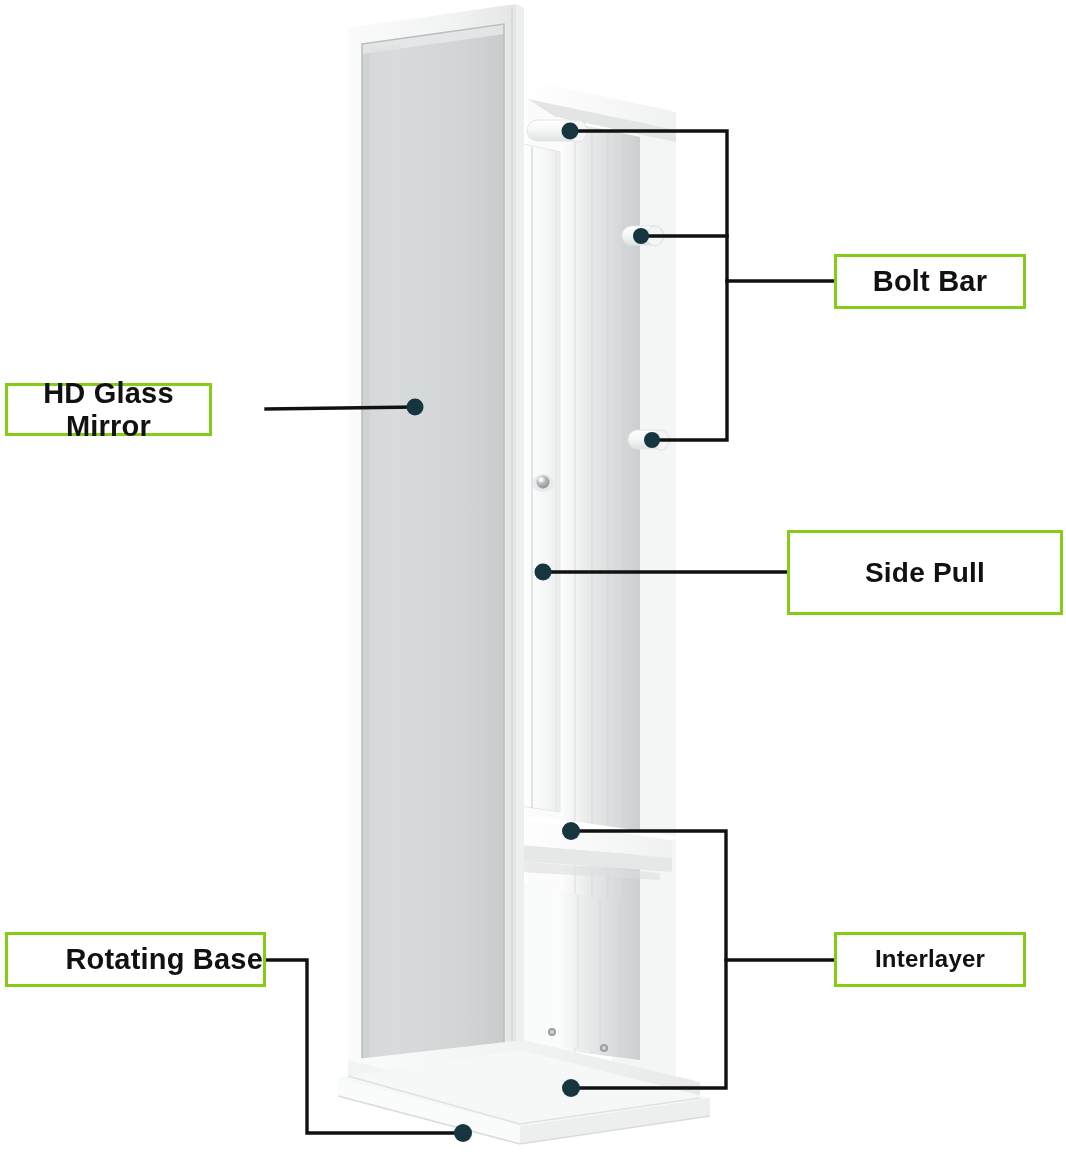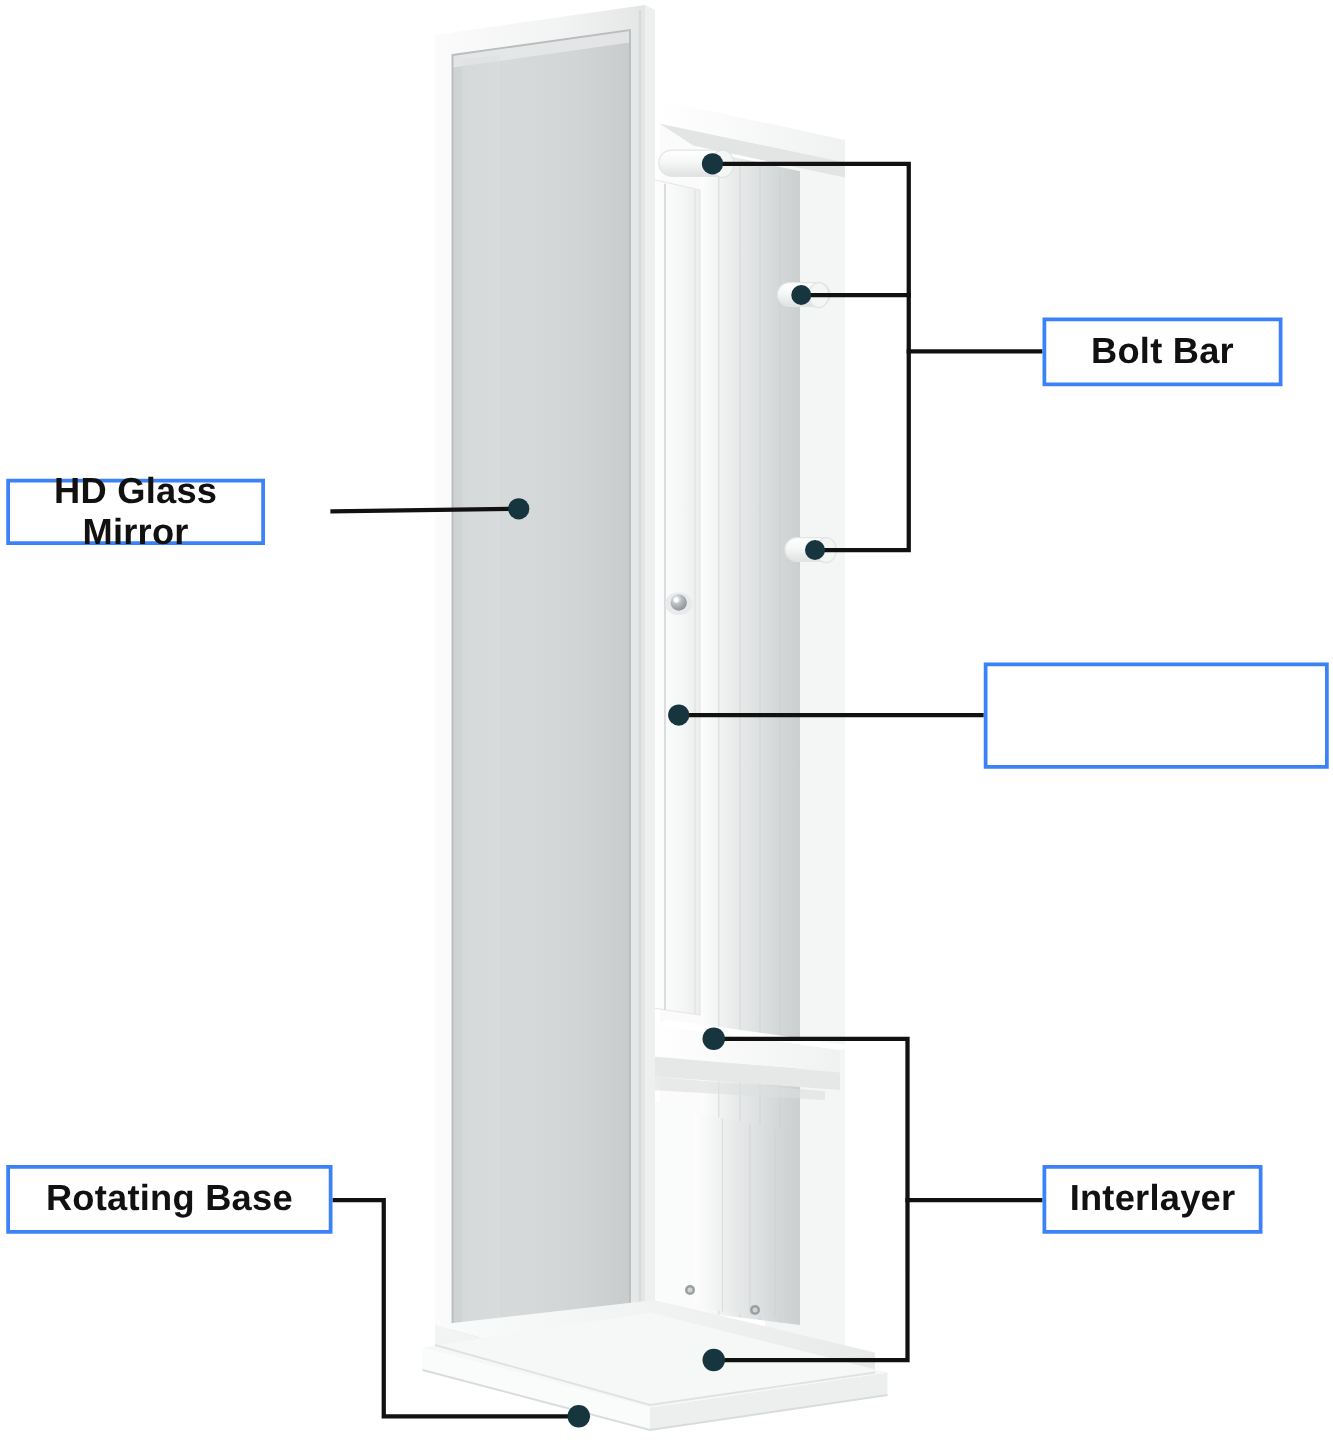--- a/index.html
+++ b/index.html
@@ -25,21 +25,21 @@
     position: absolute;
     left: 0;
     top: 0;
     width: 1066px;
     height: 1155px;
   }
   
   .callout {
     position: absolute;
     box-sizing: border-box;
-    border: 3px solid #3b82f6;
+    border: 3px solid #84cc16;
     background: #ffffff;
     display: flex;
     align-items: center;
     justify-content: center;
     text-align: center;
     color: #111111;
     font-family: "Liberation Sans", sans-serif;
     font-weight: 600;
     letter-spacing: 0.2px;
     line-height: 1.12;
@@ -54,24 +54,25 @@
     left: 834px; top: 254px;  width: 192px; height: 55px;
     font-size: 29px;
   }
   #callout-side-pull {
     left: 787px; top: 530px;  width: 276px; height: 85px;
     font-size: 28px;
   }
   #callout-rotating-base {
     left: 5px;   top: 932px;  width: 261px; height: 55px;
     font-size: 29px;
+    justify-content: flex-end;
   }
   #callout-interlayer {
-    left: 834px; top: 932px;  width: 176px; height: 55px;
-    font-size: 29px;
+    left: 834px; top: 932px;  width: 192px; height: 55px;
+    font-size: 24px;
   }
   svg { display: block; }
 </style>
 </head>
 <body>
 
 <div id="stage">
 
   <svg class="layer" viewBox="0 0 1066 1155" width="1066" height="1155" xmlns="http://www.w3.org/2000/svg" aria-hidden="true">
     <defs>
@@ -253,20 +254,21 @@
   <div class="callout" id="callout-hd-glass-mirror">
     <span>HD Glass Mirror</span>
   </div>
 
   <div class="callout" id="callout-bolt-bar">
     <span>Bolt Bar</span>
   </div>
 
   <div class="callout" id="callout-side-pull">
     <div>
+      <span>Side Pull</span>
     </div>
   </div>
 
   <div class="callout" id="callout-rotating-base">
     <span>Rotating Base</span>
   </div>
 
   <div class="callout" id="callout-interlayer">
     <span>Interlayer</span>
   </div>

